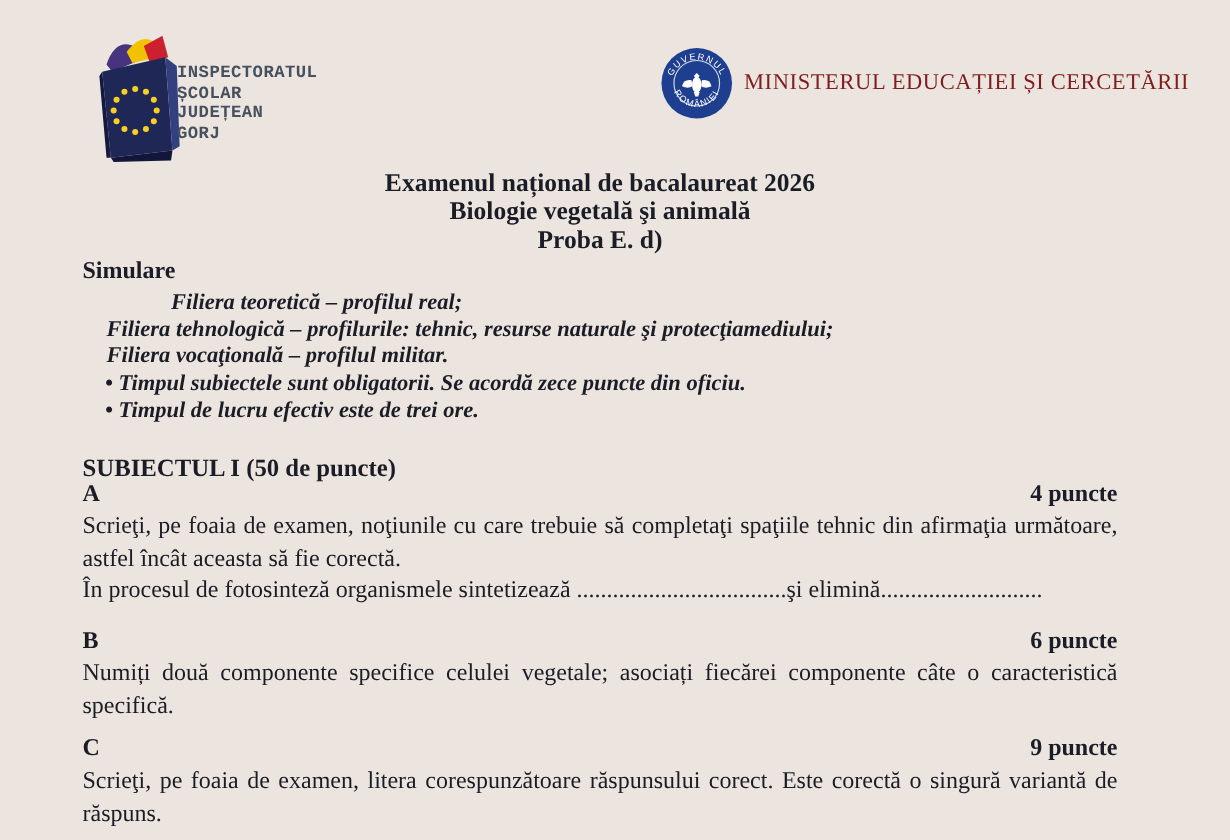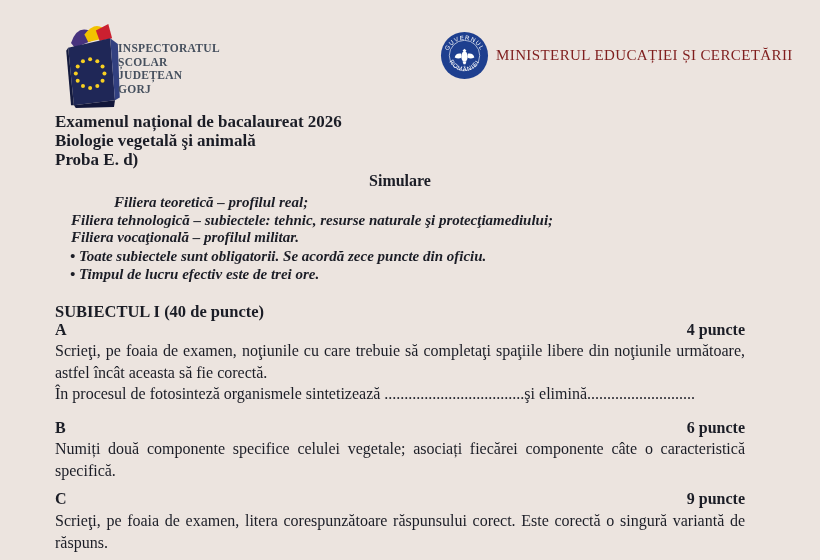--- a/index.html
+++ b/index.html
@@ -10,37 +10,37 @@
     color:#1b1d26;
     overflow:hidden;
     position:relative;
   }
   .abs{position:absolute;}
 
   
   #isj-logo{left:64px;top:22px;display:flex;align-items:flex-start;}
   #isj-text{
     margin-left:-4px;margin-top:20px;
-    font-family:Liberation Serif, serif;
+    font-family:Liberation Mono, monospace;
     font-weight:700;font-size:11.5px;line-height:13.5px;
     color:#46505e;letter-spacing:.3px;
   }
 
   
   #gov-logo{left:440px;top:31px;display:flex;align-items:center;}
   #ministry-label{
     margin-left:7px;
     font-family:"Liberation Serif","DejaVu Serif",serif;
     font-size:15px;color:#7f1d1d;letter-spacing:.4px;
   }
 
   
-  #title-block{left:55px;top:112px;width:690px;
+  #title-block{left:55px;top:112px;width:690px;text-align:center;
     font-weight:700;font-size:17px;line-height:19px;}
-  #simulare{left:55px;top:172px;width:690px;text-align:center;
+  #simulare{left:55px;top:172px;width:690px;text-align:left;
     font-weight:700;font-size:16px;}
 
   
   #filiera{left:71px;top:194px;font-weight:700;font-style:italic;
     font-size:15px;line-height:17.5px;}
   #filiera .l0{padding-left:4px;margin-left:39px;}
   #bullets{left:70px;top:247px;font-weight:700;font-style:italic;
     font-size:15px;line-height:18px;}
 
   
@@ -120,37 +120,37 @@
 <div class="abs" id="title-block">
   <div>Examenul național de bacalaureat 2026</div>
   <div>Biologie vegetală şi animală</div>
   <div>Proba E. d)</div>
 </div>
 
 <div class="abs" id="simulare">Simulare</div>
 
 <div class="abs" id="filiera">
   <div class="l0">Filiera teoretică – profilul real;</div>
-  <div>Filiera tehnologică – subiectele: tehnic, resurse naturale şi protecţiamediului;</div>
+  <div>Filiera tehnologică – profilurile: tehnic, resurse naturale şi protecţiamediului;</div>
   <div>Filiera vocaţională – profilul militar.</div>
 </div>
 
 <div class="abs" id="bullets">
-  <div>• Toate subiectele sunt obligatorii. Se acordă zece puncte din oficiu.</div>
+  <div>• Timpul subiectele sunt obligatorii. Se acordă zece puncte din oficiu.</div>
   <div>• Timpul de lucru efectiv este de trei ore.</div>
 </div>
 
-<div class="abs" id="subject-heading">SUBIECTUL I (40 de puncte)</div>
+<div class="abs" id="subject-heading">SUBIECTUL I (50 de puncte)</div>
 
 <div class="abs sec-row" id="row-a">
   <span>A</span>
   <span>4 puncte</span>
 </div>
 <div class="abs sec-par" id="par-a">
-  <div class="just">Scrieţi, pe foaia de examen, noţiunile cu care trebuie să completaţi spaţiile libere din noţiunile următoare, astfel încât aceasta să fie corectă.</div>
+  <div class="just">Scrieţi, pe foaia de examen, noţiunile cu care trebuie să completaţi spaţiile tehnic din afirmaţia următoare, astfel încât aceasta să fie corectă.</div>
   <div>În procesul de fotosinteză organismele sintetizează ...................................şi elimină...........................</div>
 </div>
 
 <div class="abs sec-row" id="row-b">
   <span>B</span>
   <span>6 puncte</span>
 </div>
 <div class="abs sec-par just" id="par-b">Numiți două componente specifice celulei vegetale; asociați fiecărei componente câte o caracteristică specifică.</div>
 
 <div class="abs sec-row" id="row-c">

